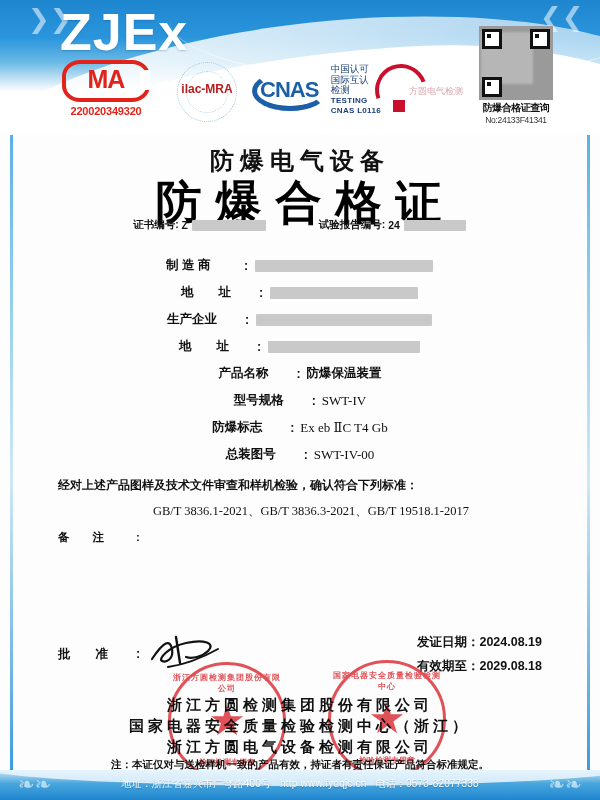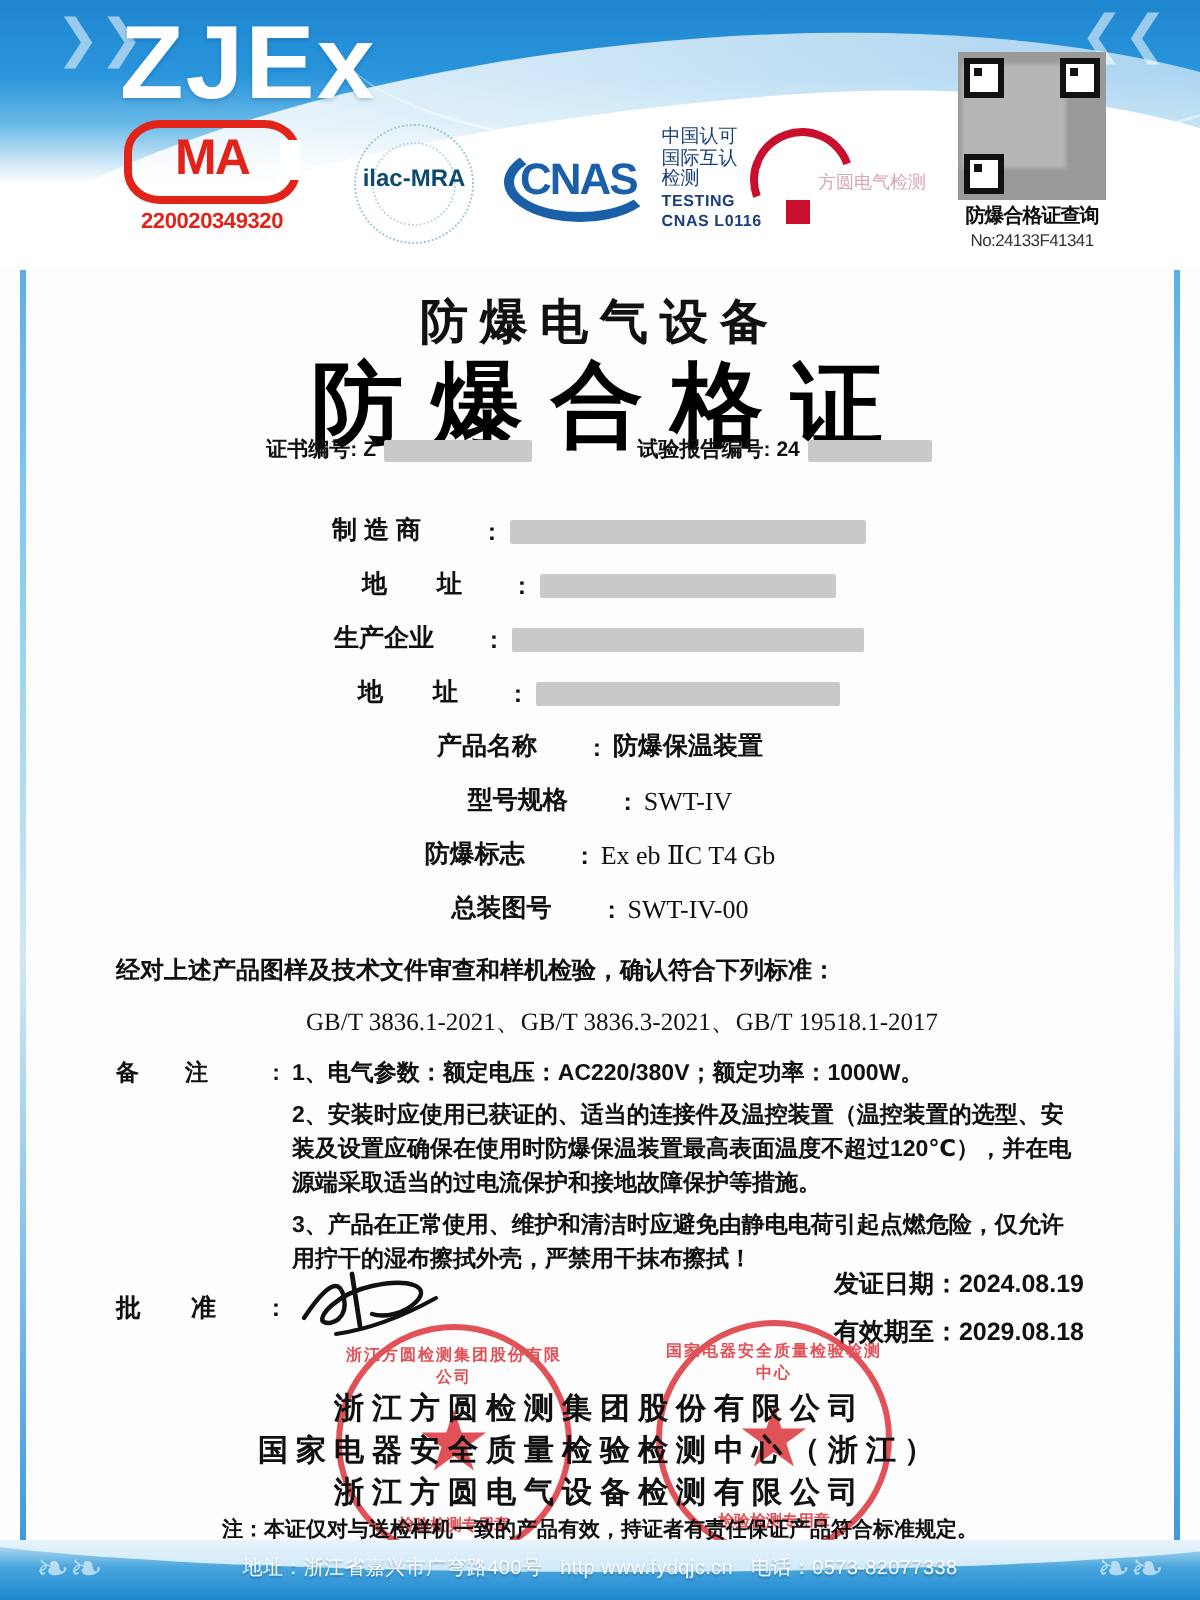--- a/index.html
+++ b/index.html
@@ -36,21 +36,21 @@
   .ma{left:58px;top:2px;width:96px;text-align:center;}
   .ma-box{width:80px;height:34px;margin:0 auto;border:4px solid #e2231a;border-radius:18px/16px;
     color:#e2231a;font-weight:bold;font-size:25px;line-height:30px;letter-spacing:-1px;position:relative;}
   .ma-box:after{content:"";position:absolute;right:-4px;top:6px;width:10px;height:20px;background:#ffffff;}
   .ma-num{color:#e2231a;font-size:11px;font-weight:bold;margin-top:3px;letter-spacing:-.2px;}
   .ilac{left:160px;top:4px;width:94px;height:60px;text-align:center;}
   .ilac-ring{width:58px;height:58px;margin:0 auto;border-radius:50%;
     border:1px dotted #9fc6dd;position:relative;}
   .ilac-ring:before{content:"";position:absolute;left:8px;top:8px;right:8px;bottom:8px;
     border-radius:50%;border:1px dotted #b9d6e7;}
-  .ilac-t{position:absolute;left:0;right:0;top:20px;color:#0c4a6e;font-weight:bold;font-size:12px;}
+  .ilac-t{position:absolute;left:0;right:0;top:20px;color:#b91c1c;font-weight:bold;font-size:12px;}
   .cnas{left:258px;top:6px;width:200px;}
   .cnas-mark{display:inline-block;vertical-align:middle;color:#1a5fa8;font-weight:bold;font-size:22px;
     letter-spacing:-1px;position:relative;padding:4px 2px;}
   .cnas-mark:before{content:"";position:absolute;left:-6px;top:-2px;width:66px;height:30px;
     border-radius:50%;border:5px solid #1a5fa8;border-top-color:transparent;border-right-color:transparent;}
   .cnas-txt{display:inline-block;vertical-align:middle;margin-left:6px;color:#1a3f7a;
     font-size:9.5px;line-height:10.5px;text-align:left;}
   .cnas-txt .b{font-weight:bold;font-size:8px;letter-spacing:.3px;}
   .fy{left:365px;top:4px;width:110px;height:58px;}
   .fy-hook{position:absolute;left:10px;top:2px;width:44px;height:44px;border:4px solid #c8102e;
@@ -254,25 +254,20 @@
       <span class="colon">:</span>
       <span class="val">SWT-IV-00</span>
     </div>
 
     <div class="stmt">经对上述产品图样及技术文件审查和样机检验，确认符合下列标准：</div>
     <div class="std">GB/T 3836.1-2021、GB/T 3836.3-2021、GB/T 19518.1-2017</div>
 
     <div class="note">
       <span class="lbl">备　　注</span>
       <span class="colon">:</span>
-      <span class="note-body">
-        <p class="note-p">1、电气参数：额定电压：AC220/380V；额定功率：1000W。</p>
-        <p class="note-p ind">2、安装时应使用已获证的、适当的连接件及温控装置（温控装置的选型、安装及设置应确保在使用时防爆保温装置最高表面温度不超过120℃），并在电源端采取适当的过电流保护和接地故障保护等措施。</p>
-        <p class="note-p ind">3、产品在正常使用、维护和清洁时应避免由静电电荷引起点燃危险，仅允许用拧干的湿布擦拭外壳，严禁用干抹布擦拭！</p>
-      </span>
     </div>
   </div>
 
   <div class="approve">
     <div class="ap-row">
       <span class="lbl">批　　准</span>
       <span class="colon">:</span>
       <span class="sig">
         <svg width="120" height="40" viewBox="0 0 120 40">
           <path d="M6,26 C18,8 24,6 26,16 C28,26 20,30 16,28 C12,26 22,14 40,10

